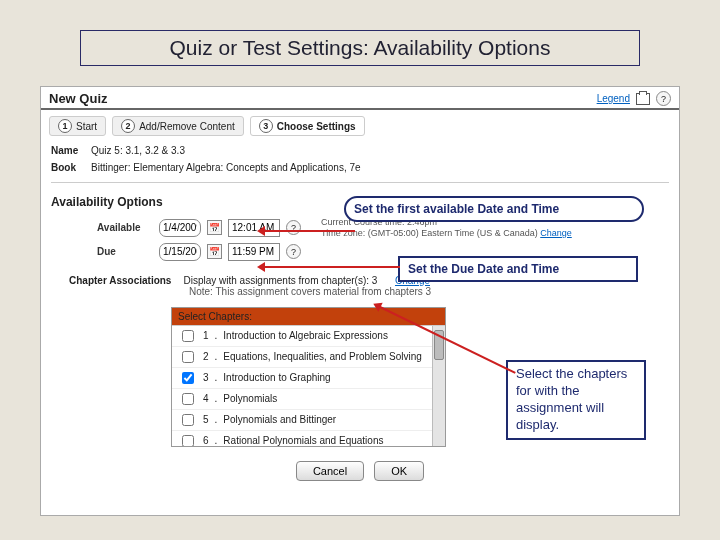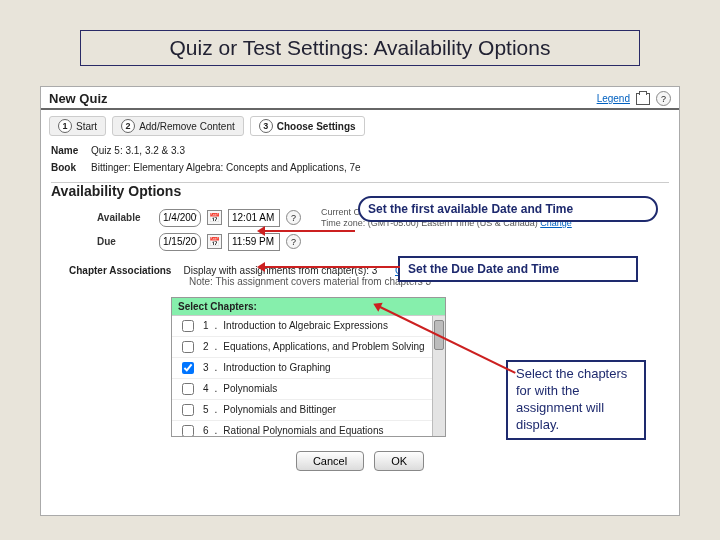--- a/index.html
+++ b/index.html
@@ -44,22 +44,22 @@
   .step.active { background:#fff; font-weight:bold; }
   .step .num {
     display:inline-flex; width:14px; height:14px; border:1px solid #666; border-radius:50%;
     align-items:center; justify-content:center; font-weight:bold; font-size:9px;
     background:#fff;
   }
   .info-row { padding:3px 10px; font-size:10px; display:flex; gap:6px; }
   .info-row .lbl { font-weight:bold; width:34px; }
   .section-hdr {
     margin:6px 10px 0 10px;
-    font-weight:bold; font-size:14px;
-    border-top:1px solid #ccc; padding-top:0;
+    font-weight:bold; font-size:12px;
+    border-top:1px solid #ccc; padding-top:12px;
   }
   .avail-grid { padding:4px 10px 4px 28px; }
   .avail-row { display:flex; align-items:center; gap:6px; margin:4px 0; position:relative; }
   .avail-row .field-lbl { width:56px; font-weight:bold; font-size:10px; color:#333;margin-left:28px; }
   .txt-input {
     border:1px solid #888; height:18px; padding:0 3px; font-size:10px;
     background:#fff;
   }
   .date-input { width:42px;border-radius:7px; }
   .time-input { width:52px; }
@@ -78,21 +78,21 @@
   .ch-assoc .line1 { display:flex; gap:6px; align-items:center; }
   .ch-assoc .note { margin-left:0; color:#555; padding-left:120px; }
   .ch-assoc a { color:#0060c0; text-decoration:underline; }
   .chapter-box {
     margin:6px 10px 6px 130px;
     width:275px;
     border:1px solid #999;
     background:#fff;
     font-size:10px;
   }
-  .chapter-box .hdr { font-weight:bold; padding:3px 6px; border-bottom:1px solid #ccc; background:#86efac; }
+  .chapter-box .hdr { font-weight:normal; padding:3px 6px; border-bottom:1px solid #ccc; background:#c2410c; }
   .chapter-list {
     max-height:120px; overflow:hidden; position:relative;
   }
   .chapter-list .row {
     display:flex; align-items:center; gap:6px;
     padding:1px 6px;
     border-bottom:1px solid #eee;
   }
   .chapter-list .row input { width:12px; height:12px; }
   .chapter-list .scrollbar {
@@ -212,21 +212,21 @@
     <div class="hdr">Select Chapters:</div>
     <div class="chapter-list">
       <div class="row">
         <input type="checkbox" style="">
         <span>1</span>.
         <span>Introduction to Algebraic Expressions</span>
       </div>
       <div class="row">
         <input type="checkbox" style="">
         <span>2</span>.
-        <span>Equations, Applications, and Problem Solving</span>
+        <span>Equations, Inequalities, and Problem Solving</span>
       </div>
       <div class="row">
         <input type="checkbox" checked="" style="">
         <span>3</span>.
         <span>Introduction to Graphing</span>
       </div>
       <div class="row">
         <input type="checkbox" style="">
         <span>4</span>.
         <span>Polynomials</span>
@@ -248,20 +248,20 @@
     </div>
   </div>
 
   <div class="btn-row">
     <button class="btn">Cancel</button>
     <button class="btn">OK</button>
   </div>
 
 </div>
 
-<div class="callout" style="left:358px; top:196px; width:300px;border-radius:13px;">Set the first available Date and Time</div>
+<div class="callout" style="left:344px; top:196px; width:300px;border-radius:13px;">Set the first available Date and Time</div>
 <div class="arrow" style="left:260px; top:230px; width:95px;"></div>
 
 <div class="callout" style="left:398px; top:256px; width:240px;">Set the Due Date and Time</div>
 <div class="arrow" style="left:260px; top:266px; width:140px;"></div>
 
 <div class="callout" style="left:506px; top:360px; width:140px; font-weight:normal; font-size:13px; line-height:1.3;">Select the chapters for with the assignment will display.</div>
 <div class="arrow" style="left:376px; top:304px; width:155px; transform-origin:left center; transform:rotate(26deg);"></div>
 
 </body></html>

